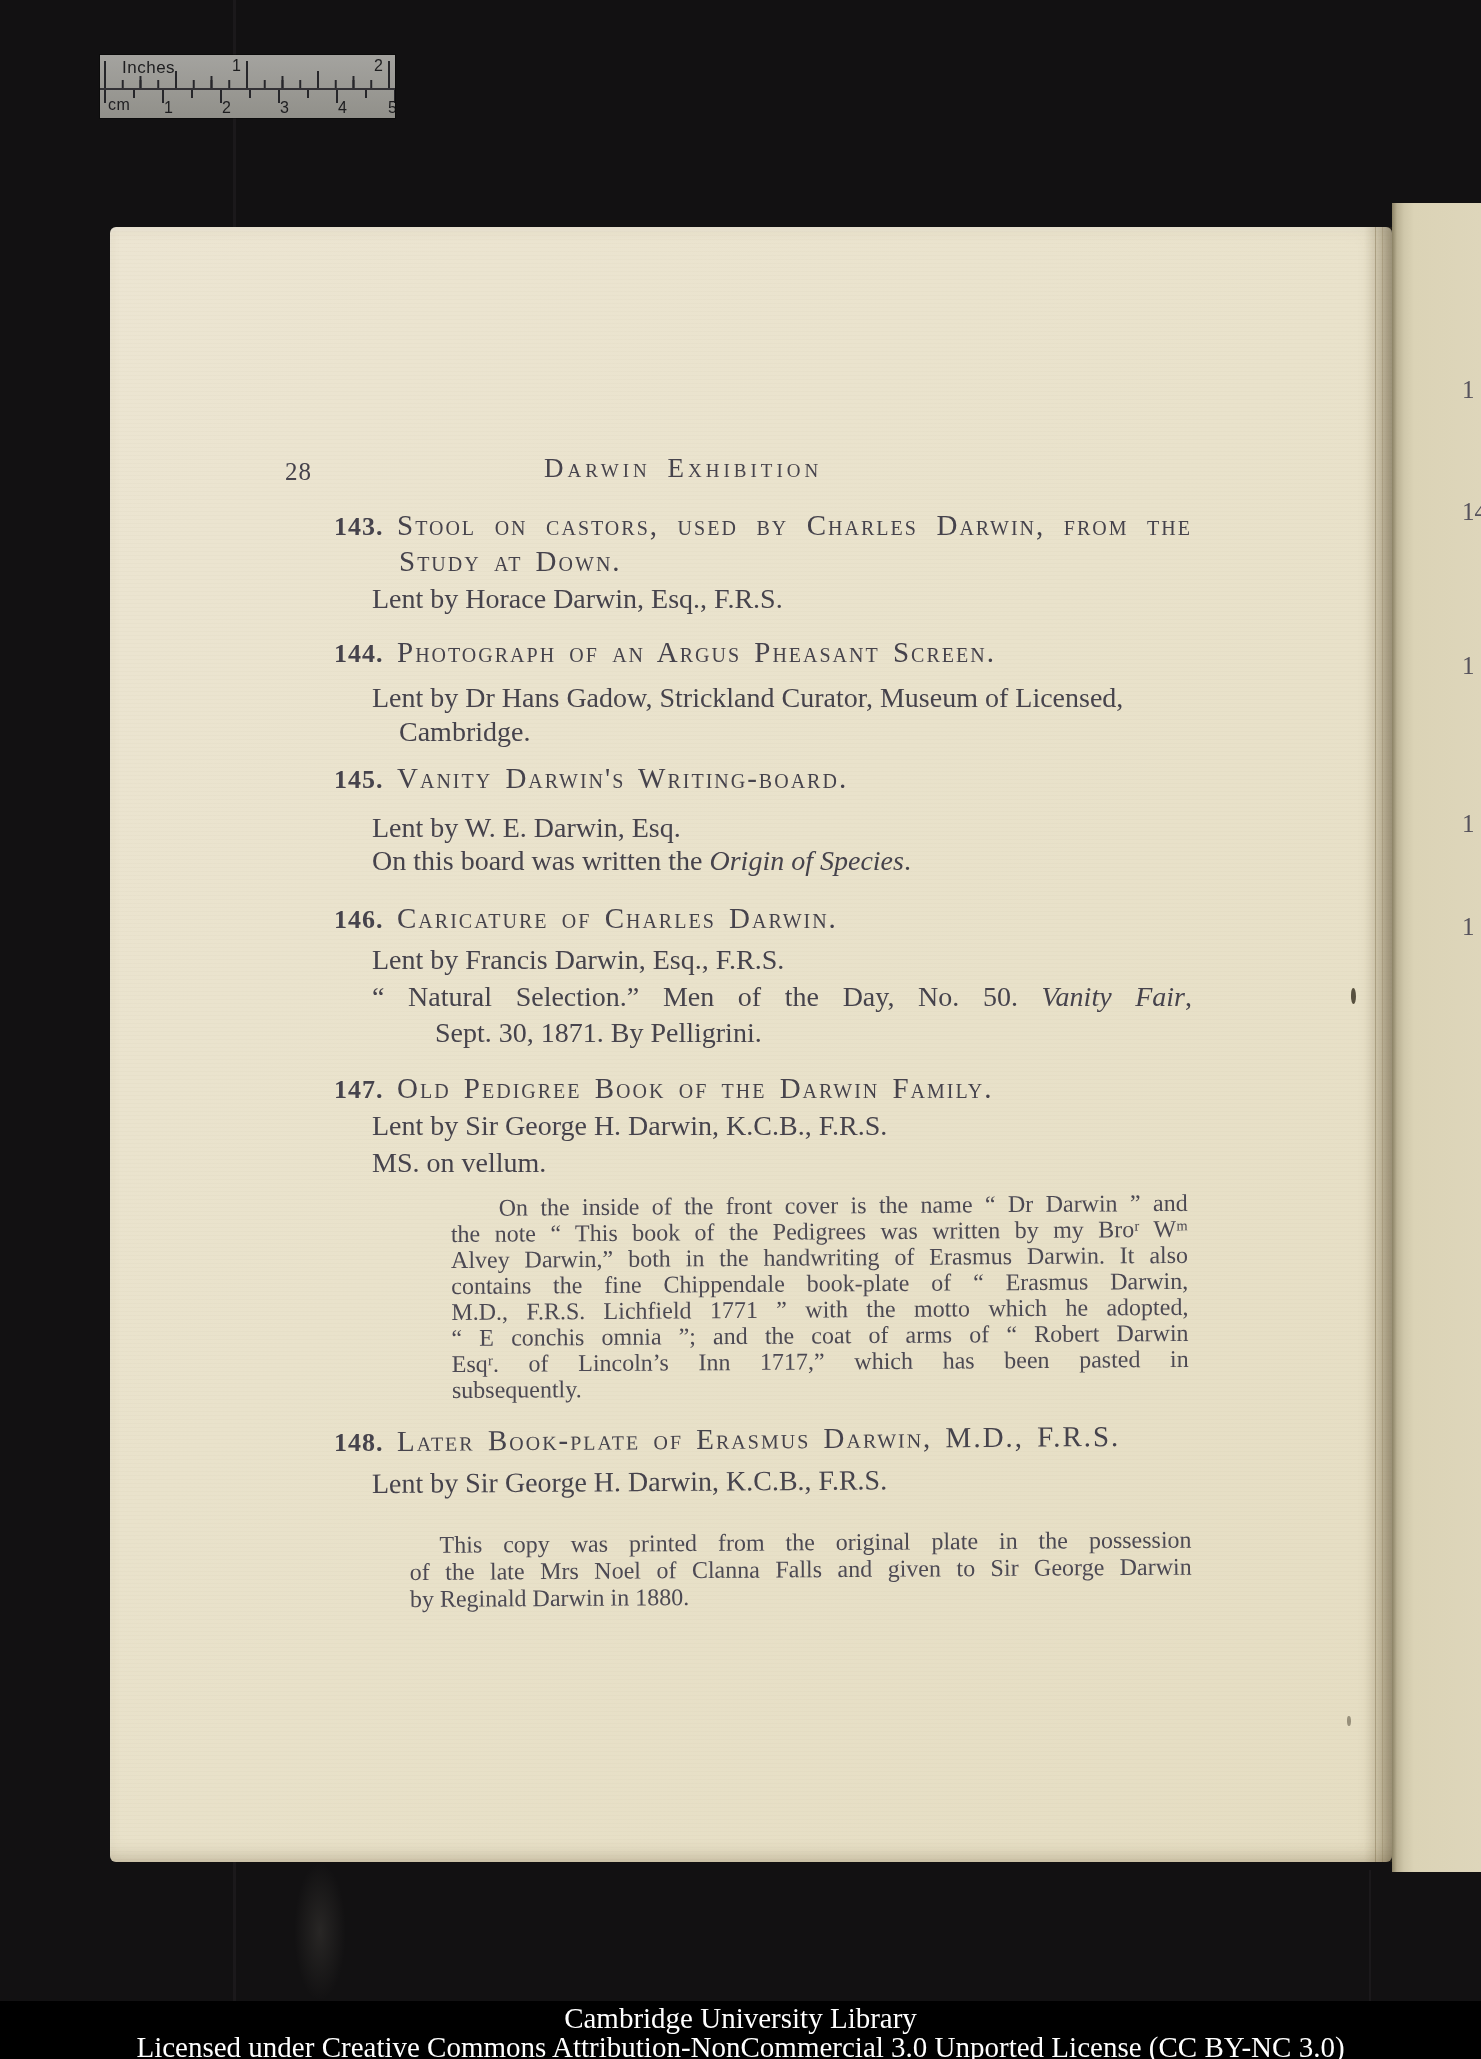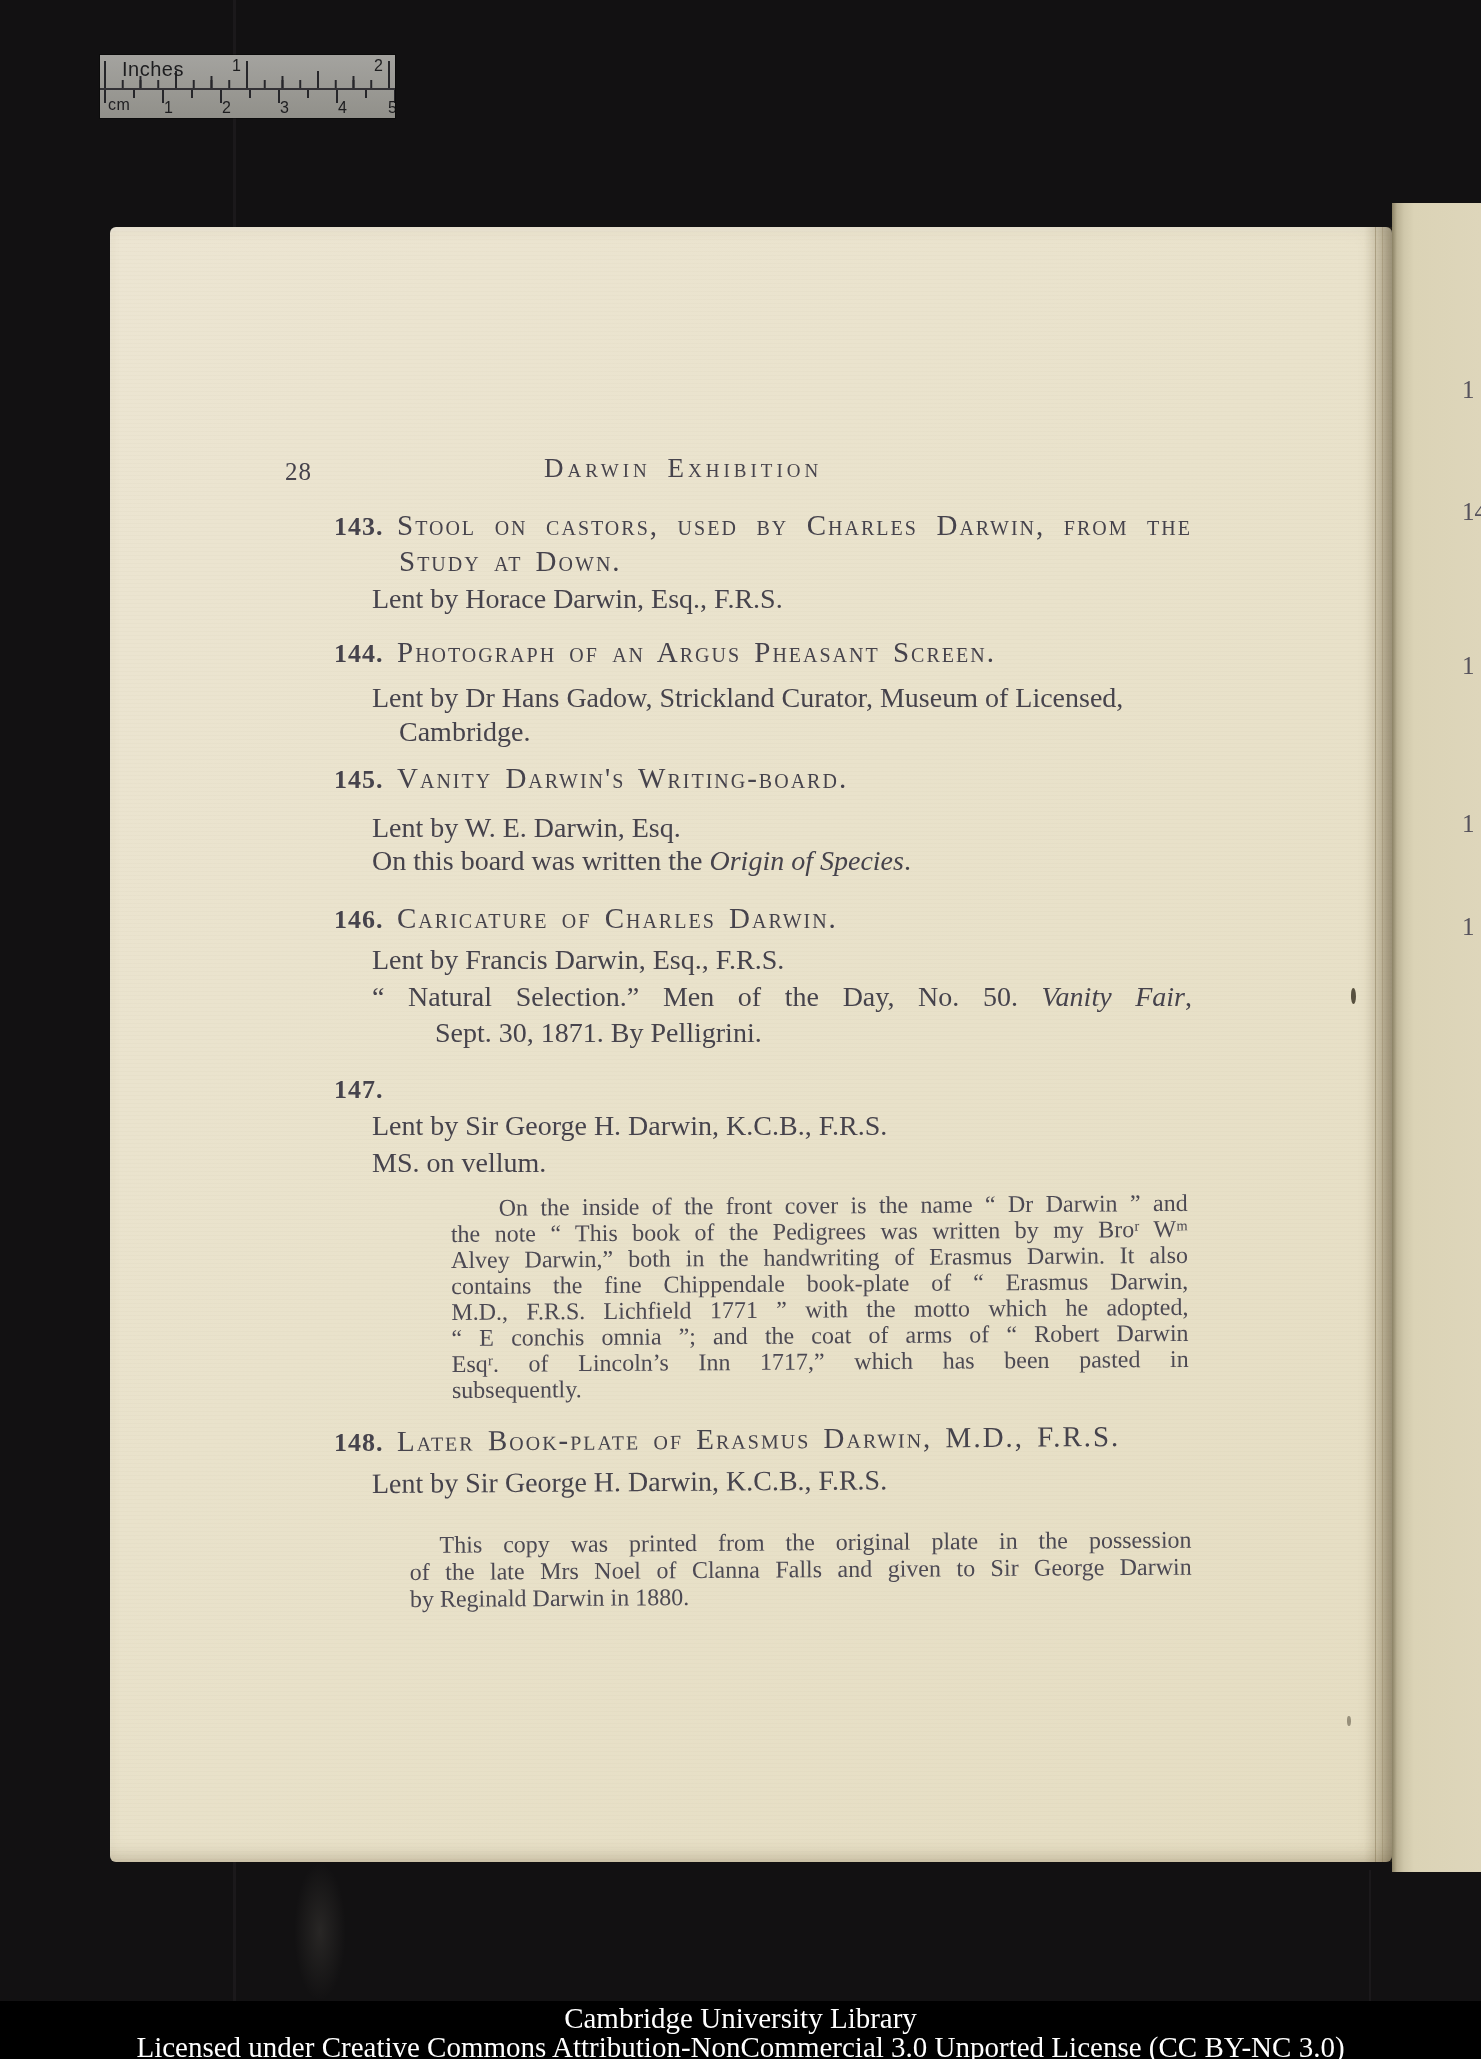--- a/index.html
+++ b/index.html
@@ -19,21 +19,21 @@
     background-size:142px 27px,71px 17px,35.5px 12px,17.75px 8px;
     background-position:4px bottom,4px bottom,4px bottom,4px bottom;
     background-repeat:repeat-x;}
   .row-cm{height:30px;border-top:2px solid #333236;
     background-image:
       linear-gradient(to right,#26262a 0 2px,transparent 2px),
       linear-gradient(to right,#26262a 0 2px,transparent 2px);
     background-size:58px 13px,29px 8px;
     background-position:4px top,4px top;
     background-repeat:repeat-x;}
-  .ruler-label{position:absolute;font-family:"Liberation Sans",sans-serif;color:#1d1d1f;font-size:20px;letter-spacing:.5px;}
+  .ruler-label{position:absolute;font-family:"Liberation Sans",sans-serif;color:#1d1d1f;font-size:17px;letter-spacing:.5px;}
   .ruler-num{position:absolute;font-family:"Liberation Sans",sans-serif;color:#1d1d1f;font-size:16px;}
 
   
   .sliver{position:absolute;left:1392px;top:203px;width:89px;height:1669px;overflow:hidden;
     background:linear-gradient(to right,#8a8164 0,#b9b093 5px,#cfc7aa 12px,#dbd3b6 22px,#ded6bb 100%);}
   .margin-num{position:absolute;left:70px;font-size:25px;color:#56525c;font-family:"Liberation Serif",serif;}
 
   
   .page{position:absolute;left:110px;top:227px;width:1282px;height:1635px;border-radius:6px;
     background:
@@ -130,20 +130,21 @@
     <div class="lent" style="left:262px;top:585px;">Lent by W. E. Darwin, Esq.</div>
     <div class="bodyline" style="left:262px;top:618px;"><span>On this board was written the </span><span class="it">Origin of Species</span><span>.</span></div>
 
     <span class="item-no" style="left:224px;top:678px;">146.</span>
     <div class="heading" style="left:287px;top:675px;text-align:center;">Caricature of Charles Darwin.</div>
     <div class="lent" style="left:262px;top:717px;">Lent by Francis Darwin, Esq., F.R.S.</div>
     <div class="bodyline jline" style="left:262px;top:754px;width:820px;"><span>“ Natural Selection.”  Men of the Day, No. 50.  </span><span class="it">Vanity Fair</span><span>,</span></div>
     <div class="bodyline" style="left:325px;top:790px;">Sept. 30, 1871.  By Pelligrini.</div>
 
     <span class="item-no" style="left:224px;top:848px;">147.</span>
+    <div class="heading" style="left:287px;top:845px;">Old Pedigree Book of the Darwin Family.</div>
     <div class="lent" style="left:262px;top:883px;">Lent by Sir George H. Darwin, K.C.B., F.R.S.</div>
     <div class="lent" style="left:262px;top:920px;">MS. on vellum.</div>
     <div class="noteblock tilt" style="left:342px;top:968px;width:737px;">
       <div class="nline first">On the inside of the front cover is the name “ Dr Darwin ” and</div>
       <div class="nline">the note “ This book of the Pedigrees was written by my Broʳ Wᵐ</div>
       <div class="nline">Alvey Darwin,” both in the handwriting of Erasmus Darwin.  It also</div>
       <div class="nline">contains the fine Chippendale book-plate of “ Erasmus Darwin,</div>
       <div class="nline">M.D., F.R.S. Lichfield 1771 ” with the motto which he adopted,</div>
       <div class="nline">“ E conchis omnia ”;  and the coat of arms of “ Robert Darwin</div>
       <div class="nline">Esqʳ. of Lincoln’s Inn 1717,” which has been pasted in</div>

